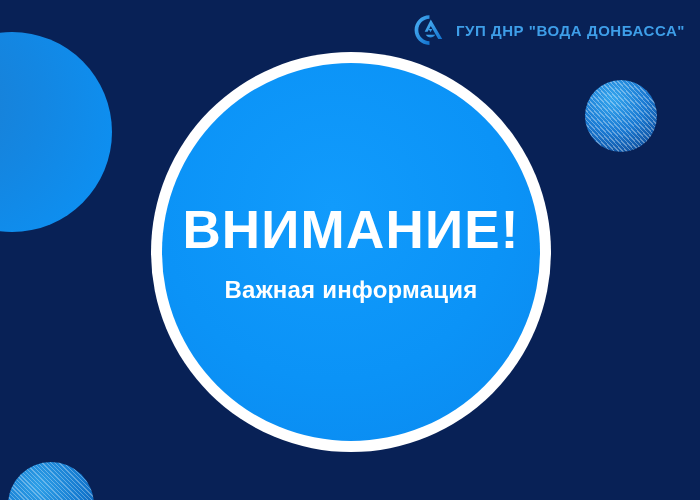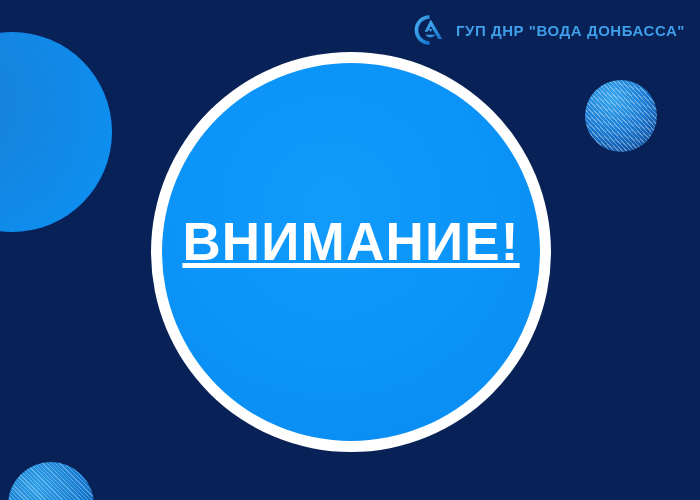--- a/index.html
+++ b/index.html
@@ -77,21 +77,20 @@
   }
   #headline {
     color: #ffffff;
     font-size: 53px;
     font-weight: 700;
     letter-spacing: 1.2px;
     line-height: 1;
     margin: 0 0 22px 0;
     text-align: center;
     white-space: nowrap;
-    text-decoration: underline;
   }
   #subhead {
     color: #ffffff;
     font-size: 24px;
     font-weight: 700;
     letter-spacing: 0.2px;
     line-height: 1;
     margin: 0;
     text-align: center;
     white-space: nowrap;
@@ -123,20 +122,21 @@
 
   <div class="deco" id="deco-left-circle"></div>
 
   <div class="deco" id="deco-bottom-left-sphere"></div>
 
   <div class="deco" id="deco-top-right-sphere"></div>
 
   <div id="main-circle-ring">
     <div id="main-circle">
       <div id="headline">ВНИМАНИЕ!</div>
+      <div id="subhead">Важная информация</div>
     </div>
   </div>
 
   <div id="brand">
     <svg id="brand-logo" viewBox="0 0 64 64">
       <defs>
         <linearGradient id="lg" x1="0" y1="0" x2="1" y2="1">
           <stop offset="0%" stop-color="#4fb4f5"></stop>
           <stop offset="100%" stop-color="#1172cf"></stop>
         </linearGradient>

